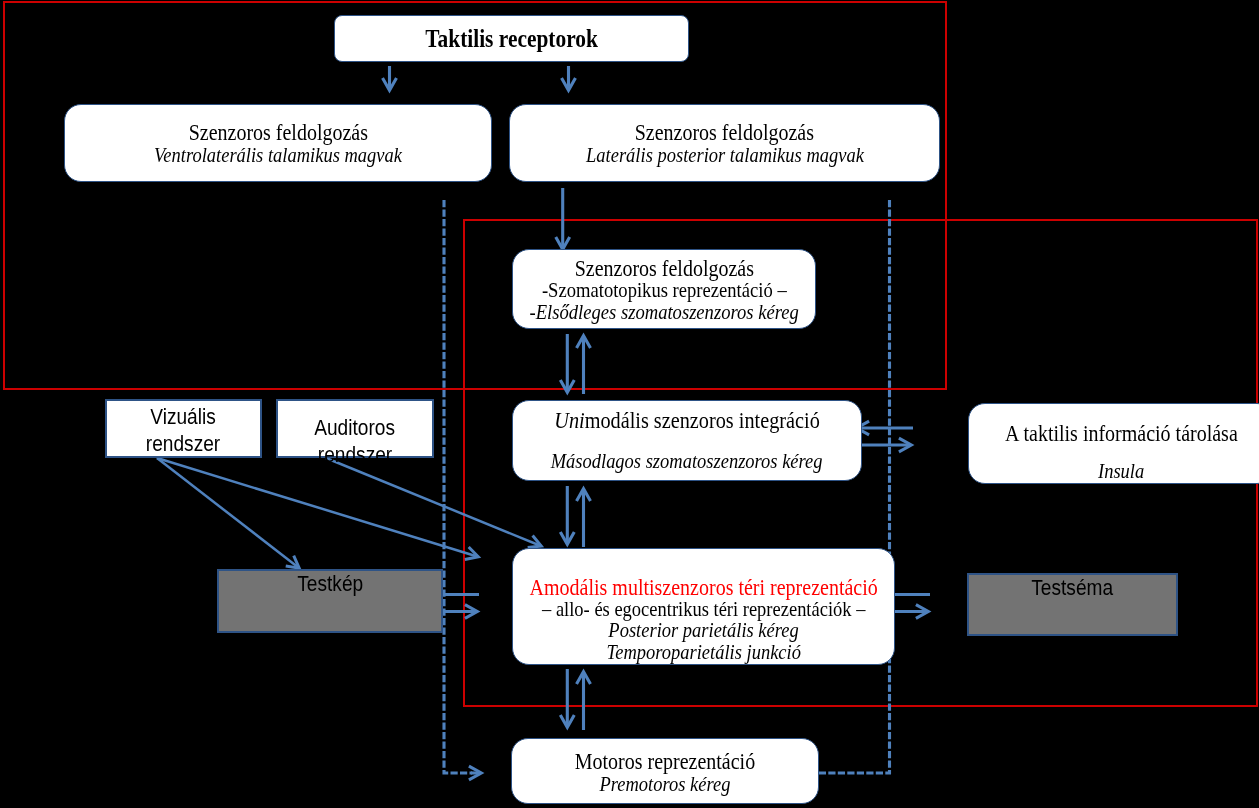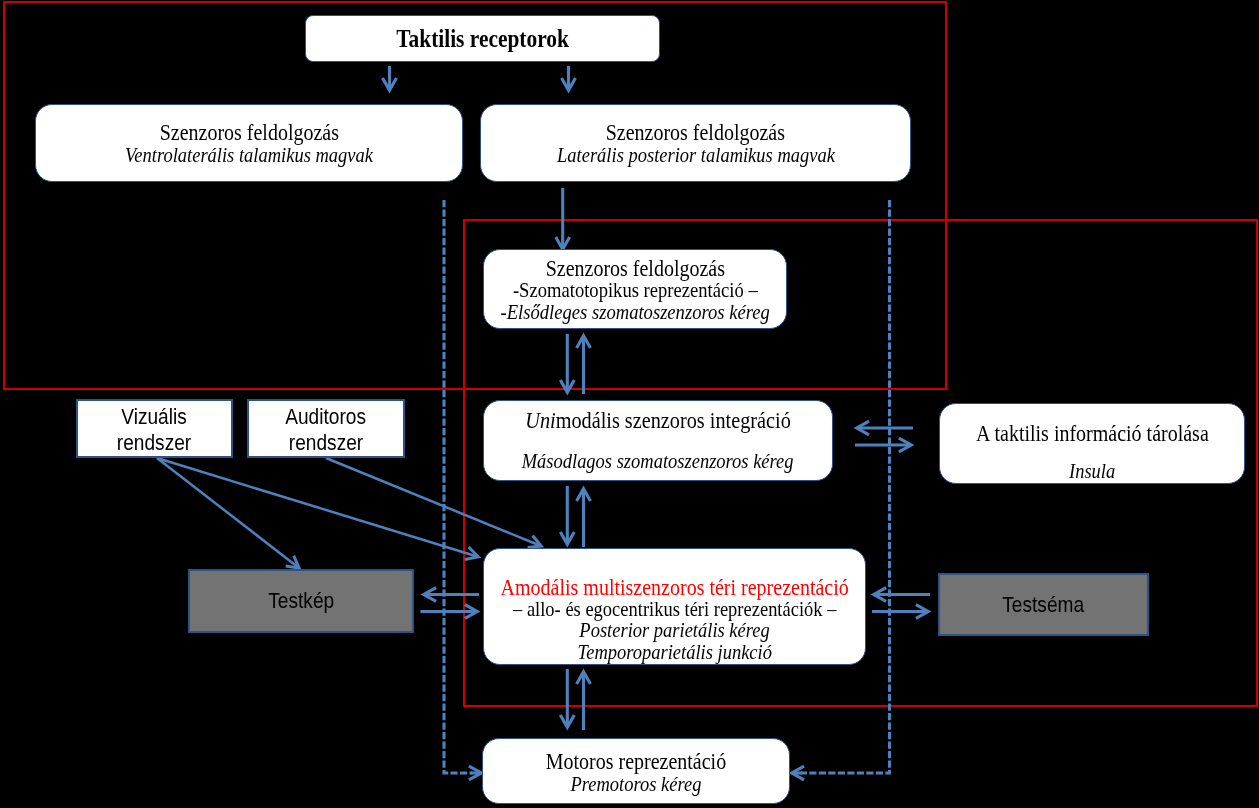--- a/index.html
+++ b/index.html
@@ -1,23 +1,23 @@
 <!DOCTYPE html>
 <html><head>
 <meta charset="utf-8">
 <style>
   html,body{margin:0;padding:0;background:#000;}
   #stage{position:relative;width:1259px;height:808px;background:#000;overflow:hidden;}
   .grp{position:absolute;box-sizing:border-box;border:2px solid #CC0000;background:transparent;}
   .box{position:absolute;box-sizing:border-box;background:#fff;border:1.8px solid #2E5386;
        display:flex;flex-direction:column;align-items:center;justify-content:center;
-       font-family:"Liberation Serif",serif;color:#000;text-align:center;}
+       font-family:"Liberation Serif",serif;color:#000;text-align:center;margin-left:29px;}
   .rnd{border-radius:17px;}
   .sq{border-radius:0;border-width:2px;background:#737373;}
-  .sans{font-family:"Liberation Sans",sans-serif;}
+  .sans{font-family:"Liberation Sans",sans-serif;justify-content:space-between;}
   .it{font-style:italic;}
   .bd{font-weight:bold;}
   .red{color:#FF0000;}
   .ln{display:block;white-space:nowrap;transform:scaleX(0.885) translateZ(0);transform-origin:center center;}
   svg#arrows{position:absolute;left:0;top:0;width:1259px;height:808px;pointer-events:none;}
 </style>
 </head>
 <body>
 
 <div id="stage">
@@ -89,21 +89,21 @@
   <div class="box rnd" style="left:483px;top:400px;width:350px;height:81px;line-height:24px;gap:16px;">
     <span class="ln" style="font-size:22.9px;"><span class="it">Uni</span><span>modális szenzoros integráció</span></span>
     <span class="ln it" style="font-size:20.90px;">Másodlagos szomatoszenzoros kéreg</span>
   </div>
 
   <div class="box sans" style="left:76px;top:399px;width:157px;height:59px;border-radius:0;border-width:2px;background:#fff;line-height:26.5px;padding-top:3px;">
     <span class="ln" style="font-size:21.6px;">Vizuális</span>
     <span class="ln" style="font-size:21.6px;">rendszer</span>
   </div>
 
-  <div class="box sans" style="left:247px;top:399px;width:158px;height:59px;border-radius:0;border-width:2px;background:#fff;line-height:26.5px;padding-top:3px;">
+  <div class="box sans" style="left:247px;top:399px;width:158px;height:59px;border-radius:0;border-width:2px;background:#fff;line-height:26.5px;padding-top:14px;">
     <span class="ln" style="font-size:21.6px;">Auditoros</span>
     <span class="ln" style="font-size:21.6px;">rendszer</span>
   </div>
 
   <div class="box rnd" style="left:939px;top:403px;width:306px;height:81px;line-height:23px;justify-content:space-between;padding-top:18px;">
     <span class="ln" style="font-size:22.60px;">A taktilis információ tárolása</span>
     <span class="ln it" style="font-size:20.90px;">Insula</span>
   </div>
 
   <div class="box rnd" style="left:483px;top:548px;width:383px;height:117px;line-height:21.8px;justify-content:flex-end;padding-top:6px;border-radius:17px;">

